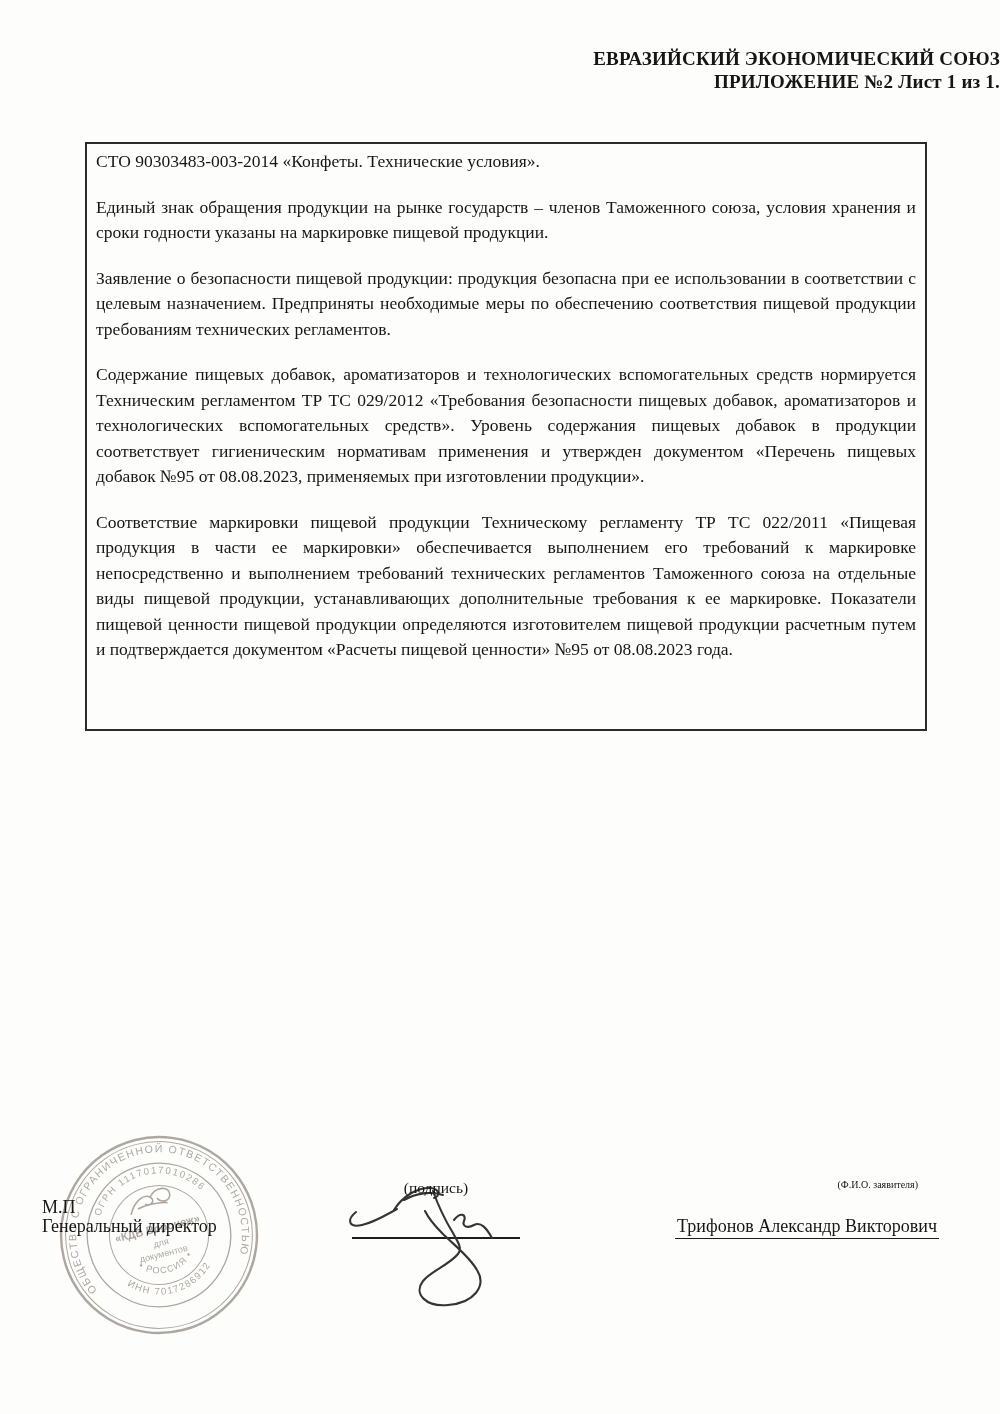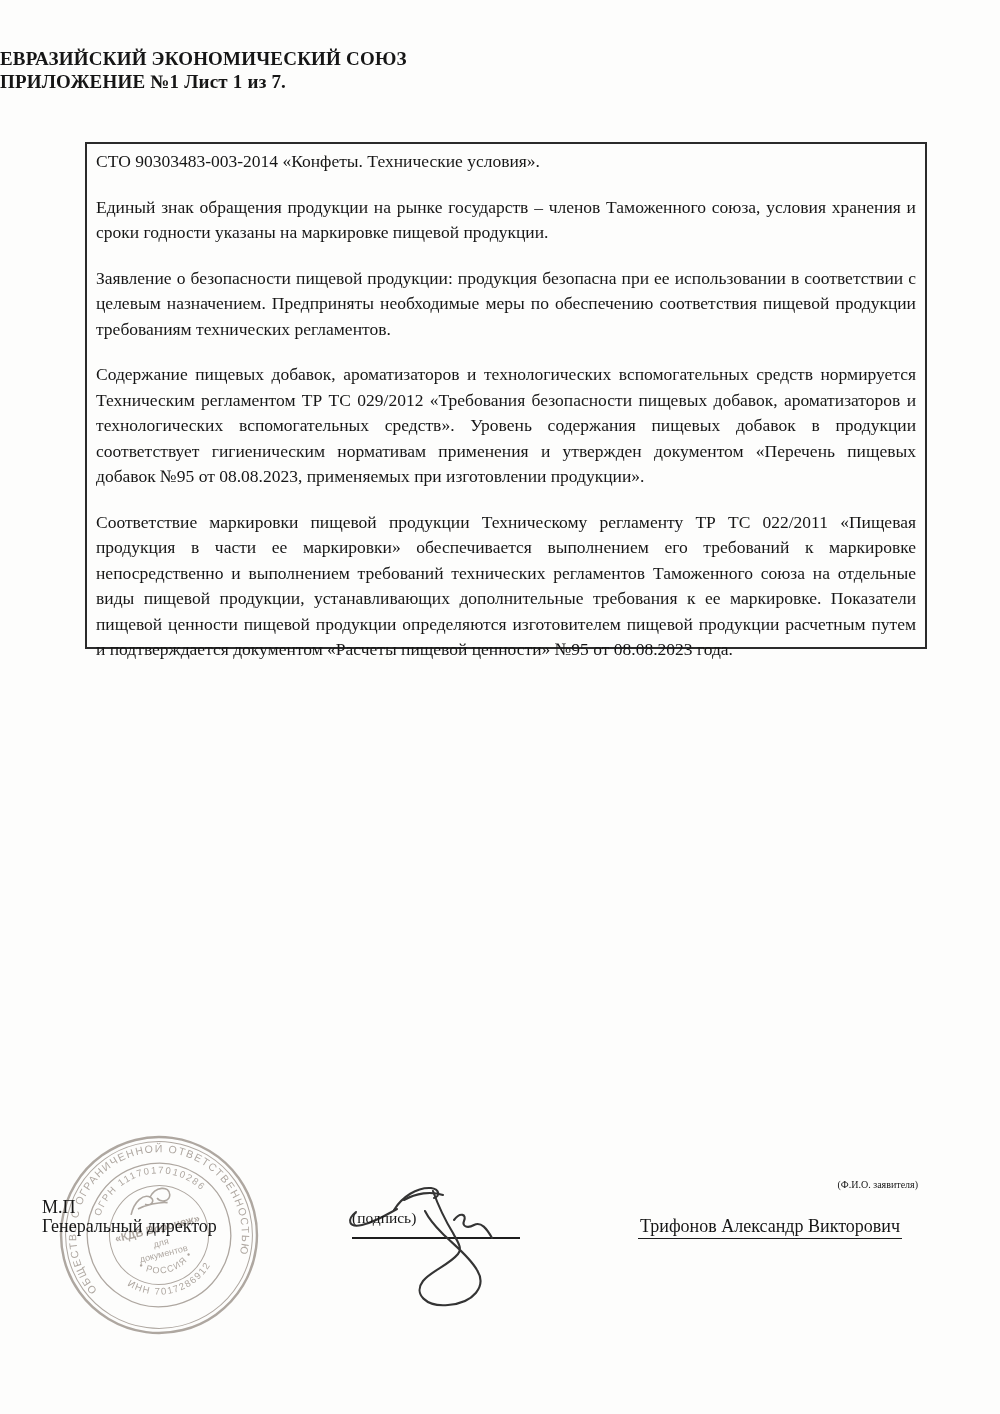--- a/index.html
+++ b/index.html
@@ -8,28 +8,28 @@
     width:1000px; height:1414px;
     margin:0 auto;
     background:#fdfdfc;
     font-family:"Liberation Serif", serif;
     color:#161616;
     overflow:hidden;
   }
   
   .doc-header {
     position:absolute; top:48px; left:0; width:100%;
-    text-align:left; font-weight:bold;
+    text-align:right; font-weight:bold;
     font-size:19px; line-height:22.5px;
     letter-spacing:0.2px;
   }
   
   .content-box {
     position:absolute; left:85px; top:142px;
-    width:842px; height:507px;
+    width:842px; height:589px;
     border:2px solid #2b2b2b;
     box-sizing:border-box;
     padding:5px 9px 0 9px;
   }
   .content-box p {
     margin:0 0 20px 0;
     font-size:17.5px; line-height:25.5px;
     text-align:justify;
   }
   .content-box p.first { text-align:left; }
@@ -50,27 +50,27 @@
   .signature-svg {
     position:absolute; left:338px; top:1176px;
     width:215px; height:140px; z-index:3;
   }
   .signature-line {
     position:absolute; left:352px; top:1214px;
     width:168px; height:23px;
     border-bottom:2px solid #1d1d1d; z-index:1;
   }
   .signature-caption {
-    position:absolute; left:352px; top:1209px;
-    width:168px; text-align:left;
+    position:absolute; left:352px; top:1179px;
+    width:168px; text-align:center;
     font-size:15.5px; z-index:4;
   }
   .applicant-name-wrap {
-    position:absolute; left:622px; top:1216px;
-    width:296px; text-align:center; z-index:3;
+    position:absolute; left:643px; top:1216px;
+    width:296px; text-align:right; z-index:3;
   }
   .applicant-name-wrap .name {
     display:inline-block;
     font-size:18px;
     border-bottom:1.6px solid #1d1d1d;
     padding:0 2px 1px 2px;
   }
   .applicant-name-caption {
     position:absolute; left:622px; top:1179px;
     width:296px; text-align:right;
@@ -81,21 +81,21 @@
     fill:#a69e97;
   }
 </style>
 </head>
 <body>
 
 <div class="page">
 
   <div class="doc-header">
     <div>ЕВРАЗИЙСКИЙ ЭКОНОМИЧЕСКИЙ СОЮЗ</div>
-    <div>ПРИЛОЖЕНИЕ №1 Лист 1 из 7.</div>
+    <div>ПРИЛОЖЕНИЕ №2 Лист 1 из 1.</div>
   </div>
 
   <div class="content-box">
     <p class="first">СТО 90303483-003-2014 «Конфеты. Технические условия».</p>
     <p>Единый знак обращения продукции на рынке государств – членов Таможенного союза, условия хранения и сроки годности указаны на маркировке пищевой продукции.</p>
     <p>Заявление о безопасности пищевой продукции: продукция безопасна при ее использовании в соответствии с целевым назначением. Предприняты необходимые меры по обеспечению соответствия пищевой продукции требованиям технических регламентов.</p>
     <p>Содержание пищевых добавок, ароматизаторов и технологических вспомогательных средств нормируется Техническим регламентом ТР ТС 029/2012 «Требования безопасности пищевых добавок, ароматизаторов и технологических вспомогательных средств». Уровень содержания пищевых добавок в продукции соответствует гигиеническим нормативам применения и утвержден документом «Перечень пищевых добавок №95 от 08.08.2023, применяемых при изготовлении продукции».</p>
     <p>Соответствие маркировки пищевой продукции Техническому регламенту ТР ТС 022/2011 «Пищевая продукция в части ее маркировки» обеспечивается выполнением его требований к маркировке непосредственно и выполнением требований технических регламентов Таможенного союза на отдельные виды пищевой продукции, устанавливающих дополнительные требования к ее маркировке. Показатели пищевой ценности пищевой продукции определяются изготовителем пищевой продукции расчетным путем и подтверждается документом «Расчеты пищевой ценности» №95 от 08.08.2023 года.</p>
   </div>
 

